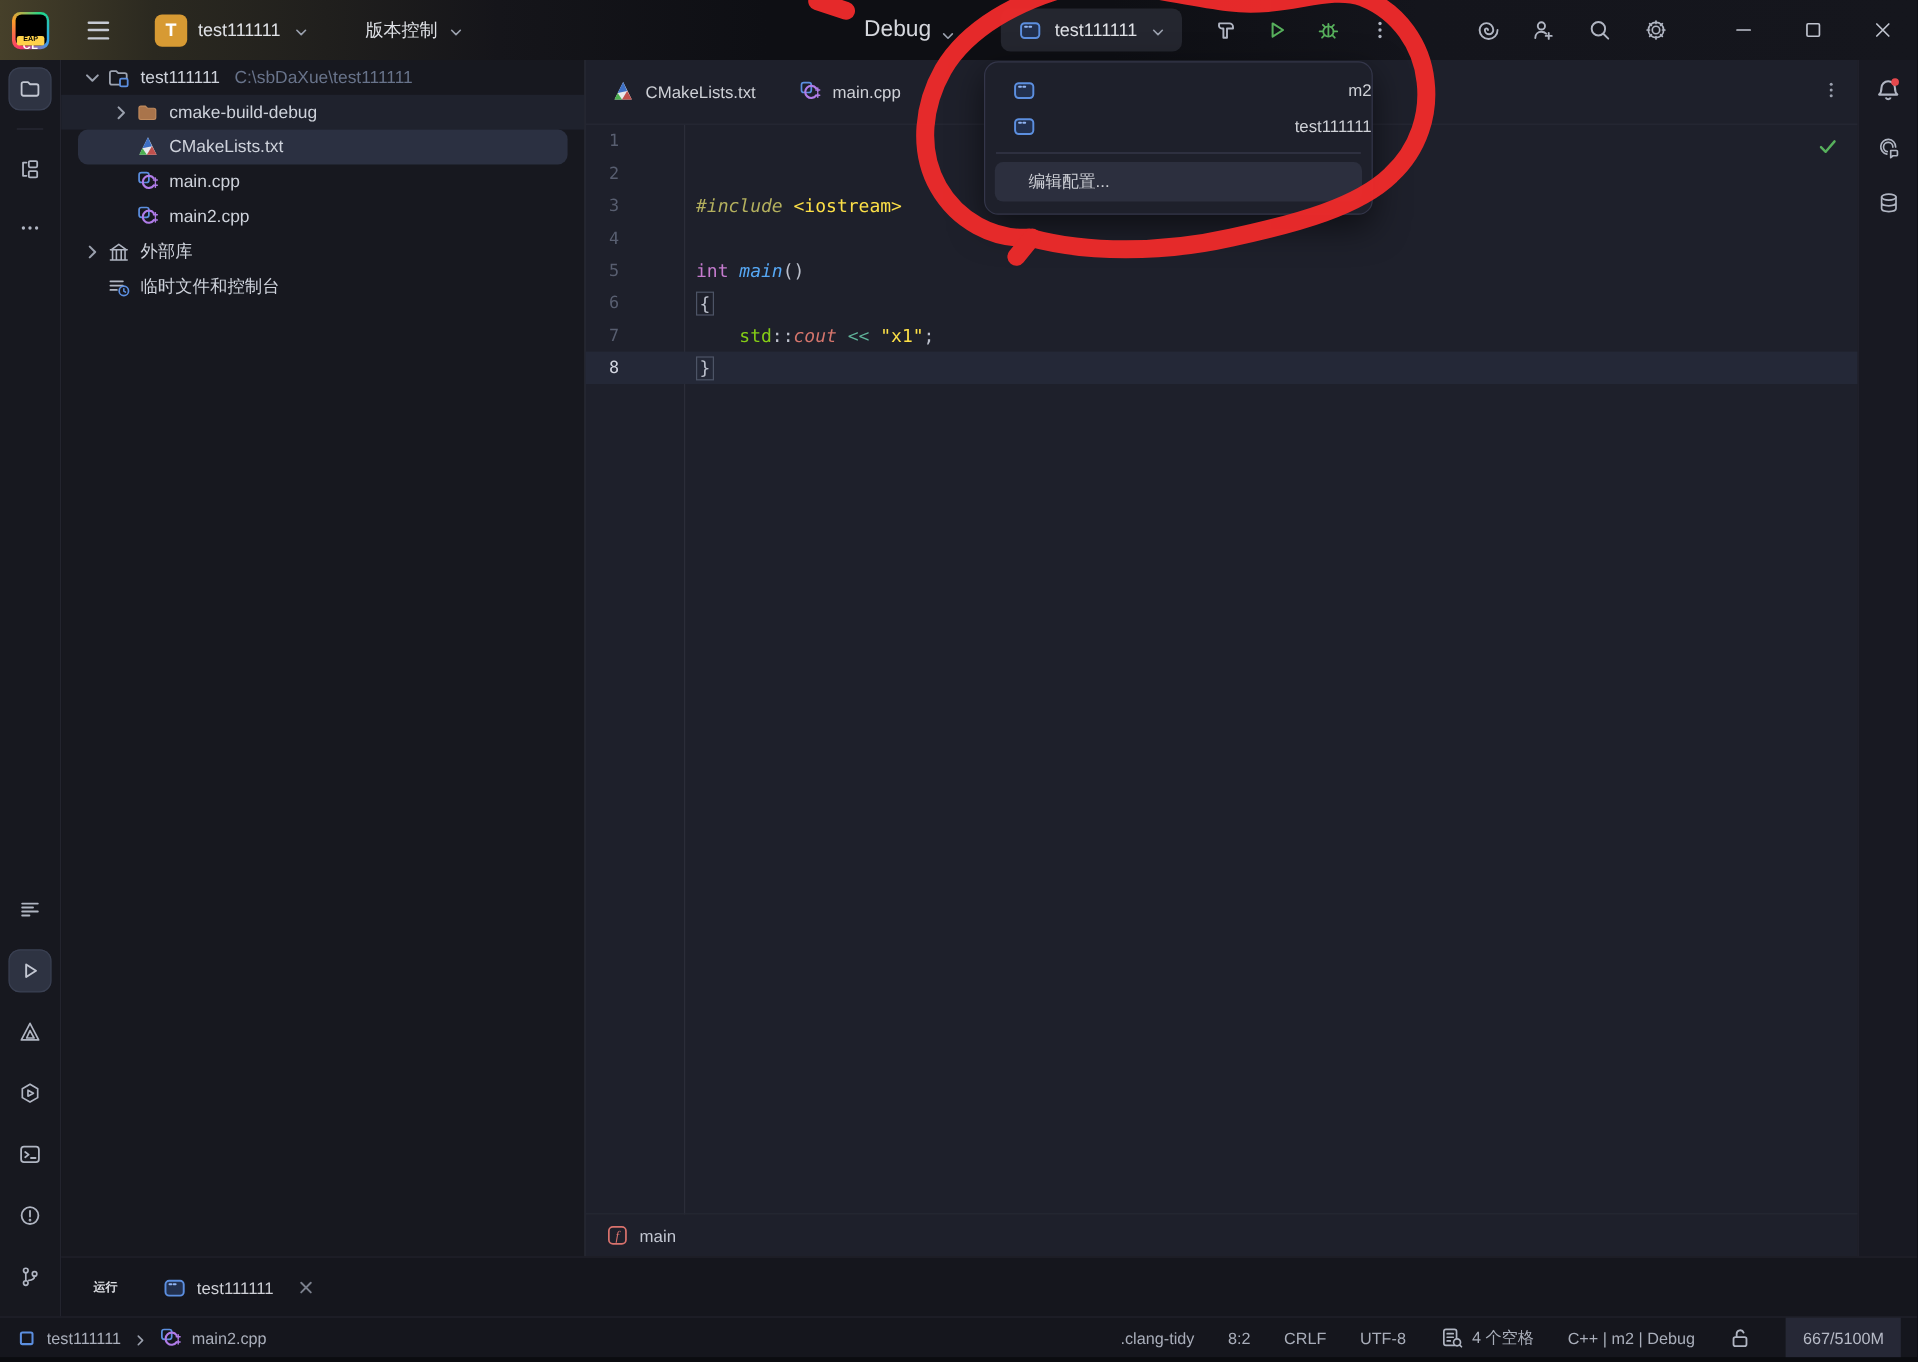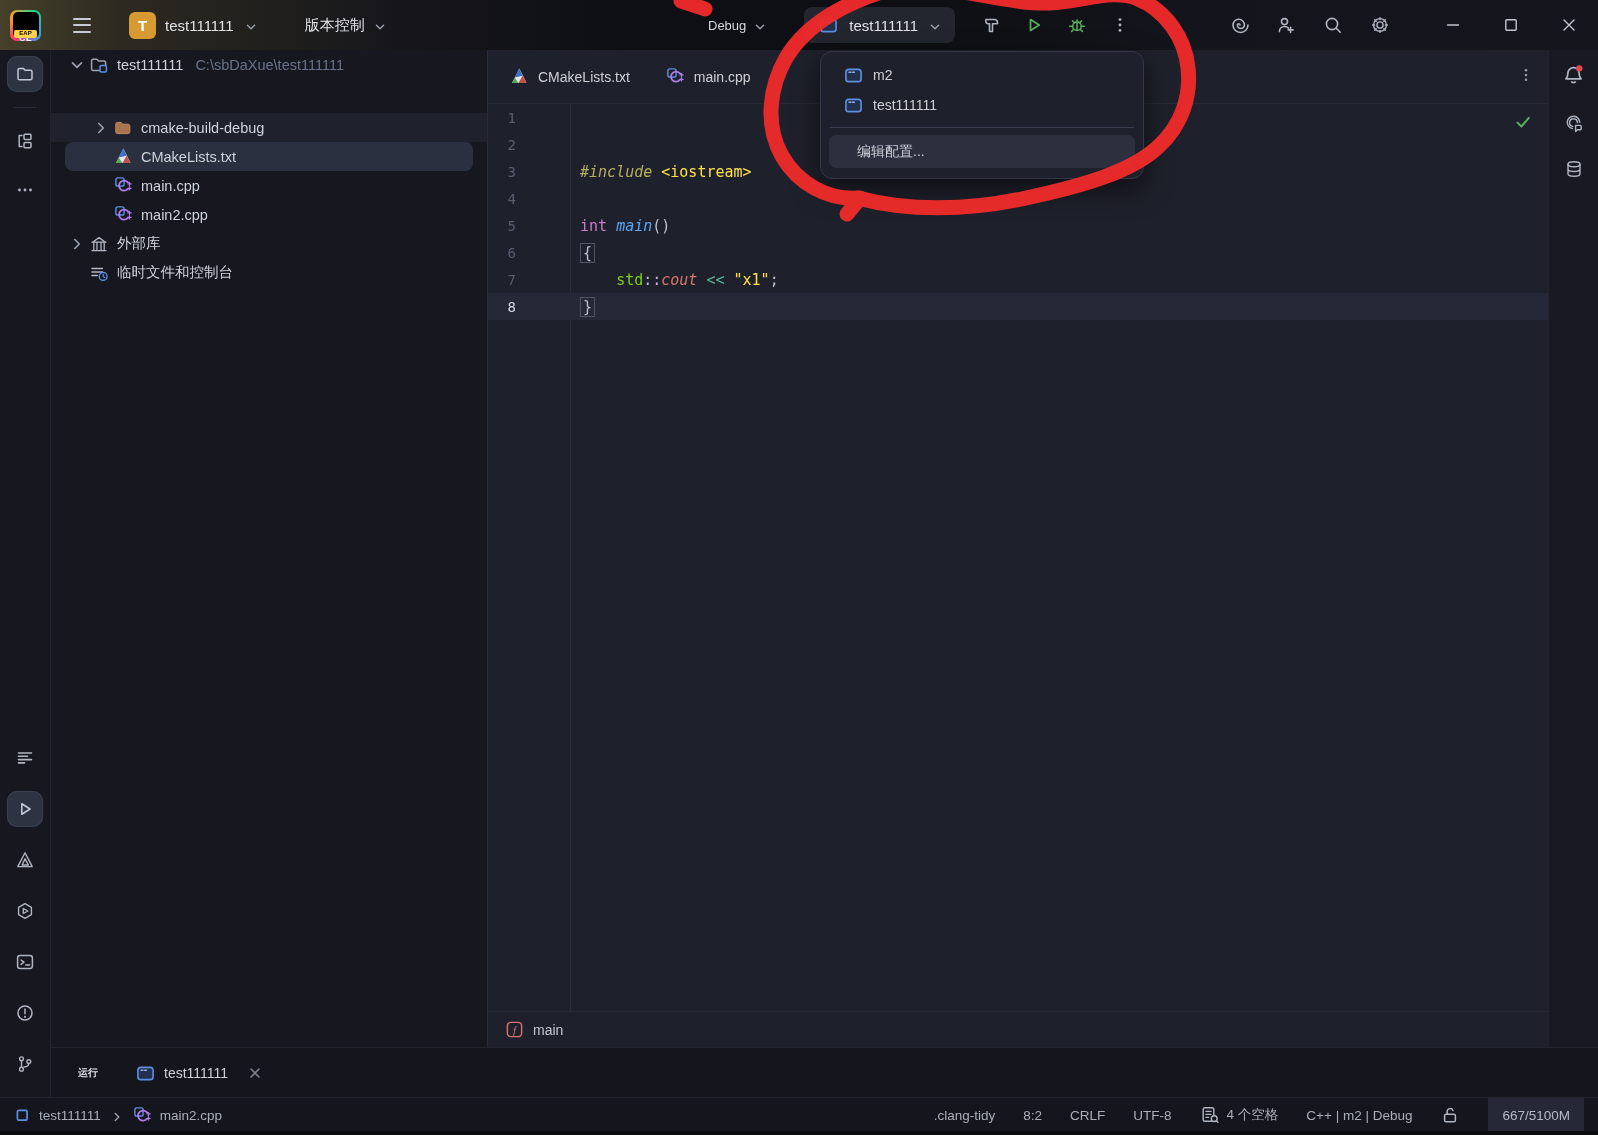--- a/index.html
+++ b/index.html
@@ -20,21 +20,21 @@
     font-weight:700;text-align:center;border-radius:2px;line-height:7.5px;}
   .burger{width:38px;height:38px;margin-left:12px;display:flex;flex-direction:column;justify-content:center;gap:4.5px;align-items:center;}
   .burger i{display:block;width:18px;height:2px;background:#c6cad4;border-radius:1px;}
   .proj-pill{display:flex;align-items:center;gap:9px;margin-left:18px;}
   .avatar{width:27px;height:27px;border-radius:6px;background:#d79a33;color:#fff;font-weight:700;font-size:15px;
     display:flex;align-items:center;justify-content:center;}
   .tb-name{font-size:15px;color:#dfe1e6;}
   .vcs{margin-left:36px;display:flex;align-items:center;gap:7px;font-size:15px;color:#dfe1e6;}
   .chev{width:16px;height:16px;display:inline-flex;}
   .tb-center{position:absolute;left:700px;top:0;height:50px;display:flex;align-items:center;gap:14px;}
-  .debug-w{display:flex;align-items:flex-end;gap:6px;font-size:13px;color:#d5d7dd;padding:6px 8px;}
+  .debug-w{display:flex;align-items:flex-end;gap:6px;font-size:19px;color:#d5d7dd;padding:6px 8px;margin-left:12px;}
   .runcfg{display:flex;align-items:center;gap:9px;background:#24262f;border-radius:8px;height:36px;padding:0 12px;margin-left:14px;}
   .runcfg .lbl{font-size:15px;color:#dfe1e6;}
   .tb-actions{display:flex;align-items:center;gap:19px;margin-left:10px;}
   .ticon{width:24px;height:24px;display:inline-flex;align-items:center;justify-content:center;}
   .tb-right{position:absolute;right:0;top:0;height:50px;display:flex;align-items:center;}
   .tb-right .icons{display:flex;align-items:center;gap:27px;margin-right:34px;}
   .winbtn{width:58px;height:50px;display:flex;align-items:center;justify-content:center;}
 
   
   .sidebar{position:absolute;left:0;top:50px;width:50px;height:1047px;background:#17181f;border-right:1px solid #23242e;}
@@ -46,21 +46,21 @@
 
   
   .project{position:absolute;left:51px;top:50px;width:436px;height:997px;background:#17181f;}
   .pp-head{display:flex;align-items:center;gap:8px;padding:16px 0 10px 18px;font-size:15px;font-weight:700;color:#dfe1e6;}
   .tree{font-size:14.5px;}
   .trow{height:29px;display:flex;align-items:center;}
   .trow .slot{width:24px;flex:none;display:flex;align-items:center;justify-content:center;}
   .trow .ticn{width:20px;flex:none;display:flex;align-items:center;justify-content:center;margin-right:8px;}
   .trow .tlab{color:#ced2db;white-space:nowrap;}
   .trow .tpath{color:#68738a;margin-left:12px;white-space:nowrap;}
-  .trow.hover{background:#1f222d;margin-top:34px;}
+  .trow.hover{background:#1f222d;}
   .trow.selected{background:#2b3041;border-radius:8px;margin:0 14px;}
 
   
   .editor{position:absolute;left:487px;top:50px;width:1061px;height:997px;background:#1e202b;border-left:1px solid #2a2b36;}
   .tabs{position:relative;height:53px;border-bottom:1px solid #272935;display:flex;align-items:stretch;padding-left:4px;}
   .tab{display:flex;align-items:center;gap:9px;padding:0 18px;font-size:14px;color:#ced0d6;}
   .tabs-kebab{position:absolute;right:14px;top:16px;}
   .ed-check{position:absolute;right:16px;top:62px;}
   .code{position:absolute;left:0;top:54px;right:0;bottom:35px;font-family:"DejaVu Sans Mono",monospace;font-size:15px;}
   .gutline{position:absolute;left:82px;top:0;bottom:0;width:1px;background:#2b2d39;}
@@ -97,21 +97,21 @@
     display:flex;align-items:center;font-size:13.5px;color:#a9aeba;}
   .statusbar .sleft{display:flex;align-items:center;gap:8px;margin-left:14px;}
   .statusbar .sright{margin-left:auto;display:flex;align-items:center;gap:28px;margin-right:14px;}
   .sitem{display:flex;align-items:center;gap:7px;white-space:nowrap;}
   .sitem.widget{background:#262836;height:34px;display:flex;align-items:center;padding:0 14px;color:#b6bac6;text-align:center;}
   .bedge{position:absolute;left:0;top:1131px;width:1598px;height:4px;background:#0b0c10;}
 
   
   .popup{position:absolute;left:820px;top:51px;width:322px;background:#1e202b;border:1px solid #34364a;border-radius:12px;
     box-shadow:0 10px 28px rgba(0,0,0,.55);z-index:40;padding:8px 0 10px 0;}
-  .pitem{height:30px;display:flex;align-items:center;gap:10px;padding-left:23px;font-size:14px;color:#ced0d6;}
+  .pitem{height:30px;display:flex;align-items:center;gap:10px;padding-left:23px;font-size:14px;color:#ced0d6;justify-content:space-between;}
   .psep{height:1px;background:#3a3d4e;margin:7px 9px;}
   .pedit{margin:6px 8px 0 8px;height:33px;background:#2c2f3e;border-radius:7px;display:flex;align-items:center;
     padding-left:28px;font-size:14px;color:#ced0d6;}
 
   
   .anno{position:absolute;left:0;top:0;width:1598px;height:1135px;z-index:60;pointer-events:none;}
 
   svg{display:block;}
 </style>
 </head>

